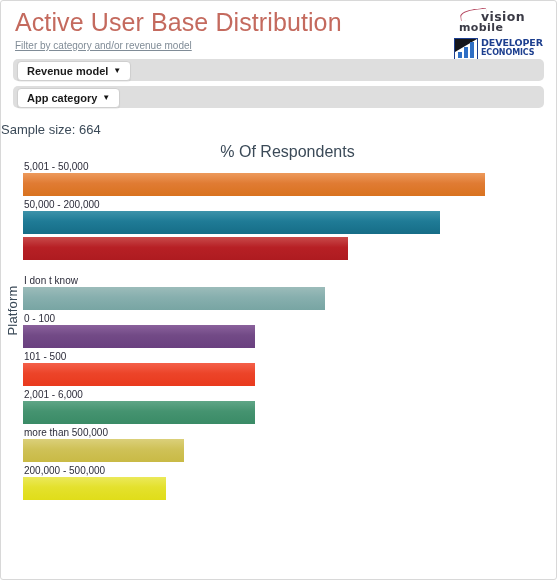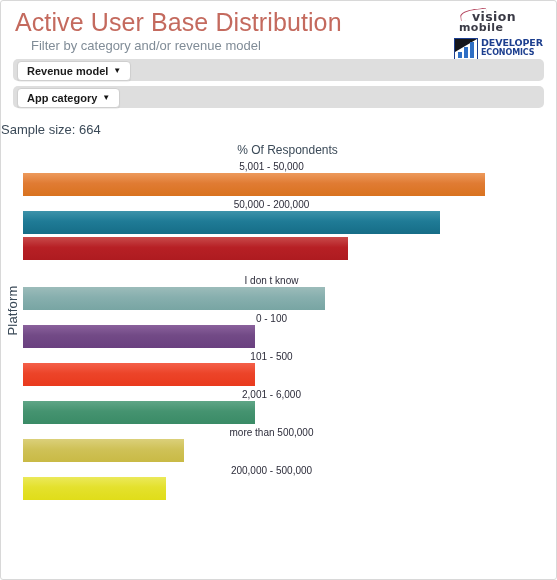--- a/index.html
+++ b/index.html
@@ -33,24 +33,25 @@
   }
   .page-title {
     font-size: 25px;
     color: #c46a5e;
     font-weight: normal;
     letter-spacing: 0.1px;
     line-height: 22px;
     margin: 0;
   }
   .page-subtitle {
-    font-size: 13px;
+    font-size: 10px;
     color: #808c97;
     line-height: 19px;
-    margin: 3px 0 0 16px;
+    margin: 3px 0 0 0;
+    text-decoration: underline;
   }
 
   
   .logo-block {
     position: absolute;
     right: 14px;
     top: 7px;
     width: 88px;
     text-align: center;
   }
@@ -65,21 +66,21 @@
     top: 1px;
     width: 26px;
     height: 10px;
     border-top: 1.6px solid #b4455e;
     border-left: 1.6px solid #b4455e;
     border-radius: 60% 0 0 0;
     transform: rotate(-6deg);
   }
   .vm-vision {
     position: absolute;
-    left: 18px;
+    left: 27px;
     top: 1px;
     font-size: 12.5px;
     letter-spacing: 0.4px;
     color: #3b3b46;
     font-weight: bold;
     font-family: "DejaVu Sans", sans-serif;
   }
   .vm-mobile {
     position: absolute;
     left: 5px;
@@ -184,21 +185,21 @@
   }
 
   
   .chart-wrap {
     position: relative;
     margin-top: 6px;
     height: 400px;
   }
   .chart-title {
     text-align: center;
-    font-size: 12px;
+    font-size: 16px;
     color: #3b4a58;
     margin-left: 18px;
     height: 16px;
   }
   .y-axis-label {
     position: absolute;
     left: -24px;
     top: 160px;
     width: 70px;
     text-align: center;
@@ -217,21 +218,20 @@
   .bar-group {
     height: 38px;
     position: relative;
   }
   .bar-label {
     font-size: 10px;
     color: #2c2c3a;
     line-height: 12px;
     padding-left: 1px;
     white-space: nowrap;
-    text-align: center;
   }
   .bar {
     height: 23px;
     width: 0;
   }
 </style>
 </head>
 <body>
 
 <div id="app">

